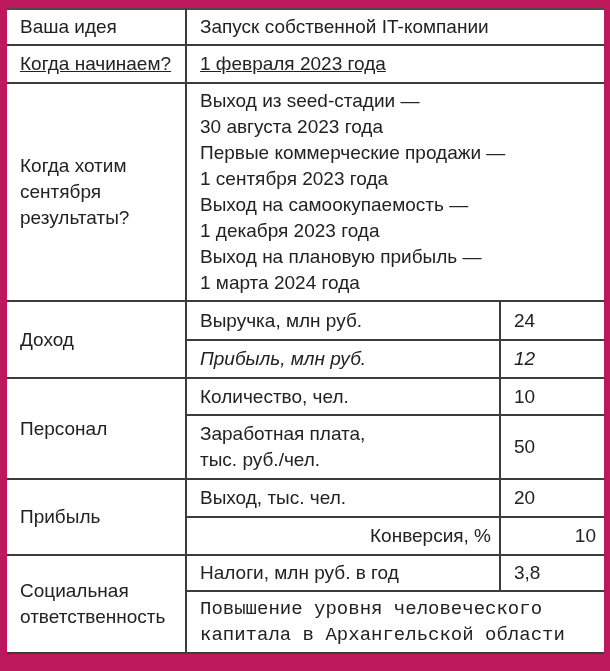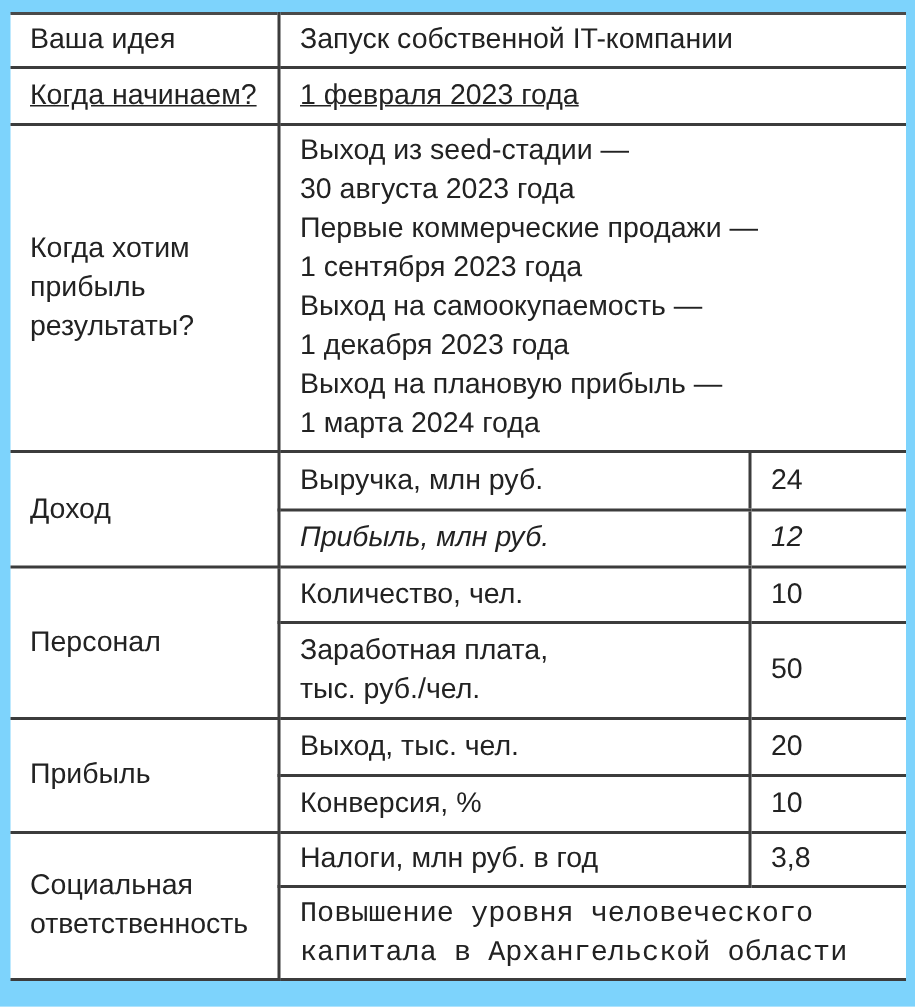--- a/index.html
+++ b/index.html
@@ -5,21 +5,21 @@
   html, body {
     margin: 0;
     padding: 0;
     background: #ffffff;
     width: 610px;
     font-family: "Liberation Sans", "DejaVu Sans", sans-serif;
   }
   .page {
     width: 610px;
     height: 671px;
-    background: #7dd3fc;
+    background: #be185d;
     box-sizing: border-box;
     padding: 8px 0 0 7px;
   }
   table.plan {
     border-collapse: collapse;
     width: 597px;
     table-layout: fixed;
     border-top: 2px solid #4a4a4a;
     border-bottom: 2px solid #4a4a4a;
     color: #222222;
@@ -45,21 +45,21 @@
   }
   
   .h-idea       { height: 35px; }
   .h-start      { height: 38px; text-decoration: underline; }
   .h-results    { height: 210px; }
   .h-revenue    { height: 39px; }
   .h-profit     { height: 38px; font-style: italic; }
   .h-headcount  { height: 37px; }
   .h-salary     { height: 64px; }
   .h-base       { height: 38px; }
-  .h-conversion { height: 38px; }
+  .h-conversion { height: 38px; text-align: right; }
   .h-taxes      { height: 35px; }
   .h-note       { height: 60px; font-family: Liberation Mono, monospace; }
 </style>
 </head>
 <body>
 
 <div class="page">
   <table class="plan">
     <colgroup>
       <col style="width:179px">
@@ -72,21 +72,21 @@
       <td class="c1 h-idea">Ваша идея</td>
       <td class="h-idea" colspan="2">Запуск собственной IT-компании</td>
     </tr>
 
     <tr>
       <td class="c1 h-start">Когда начинаем?</td>
       <td class="h-start" colspan="2">1 февраля 2023 года</td>
     </tr>
 
     <tr>
-      <td class="c1 h-results">Когда хотим прибыль результаты?</td>
+      <td class="c1 h-results">Когда хотим сентября результаты?</td>
       <td class="h-results pre" colspan="2">Выход из seed-стадии —
 30 августа 2023 года
 Первые коммерческие продажи —
 1 сентября 2023 года
 Выход на самоокупаемость —
 1 декабря 2023 года
 Выход на плановую прибыль —
 1 марта 2024 года</td>
     </tr>
 

